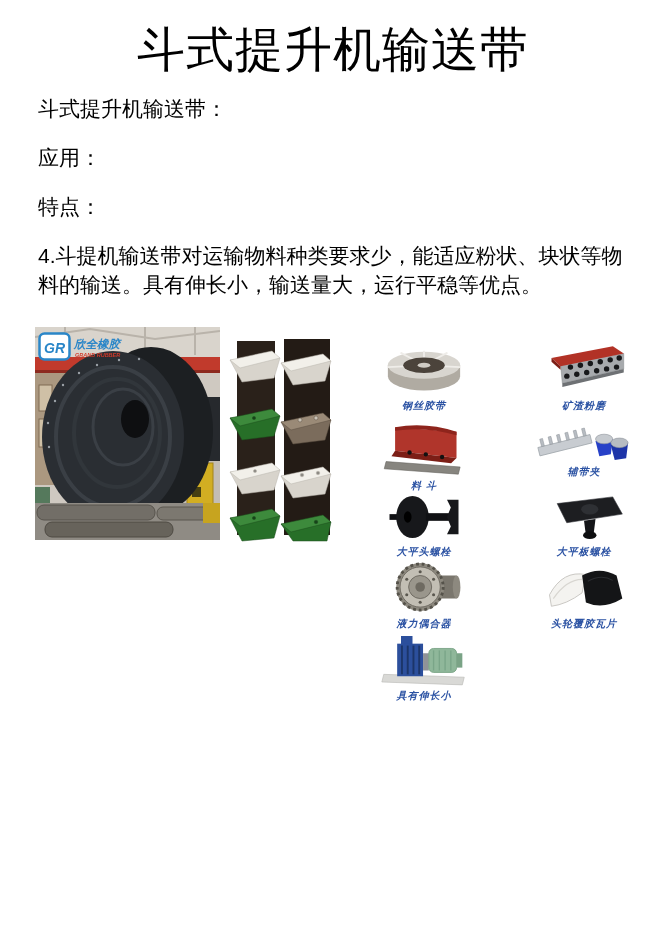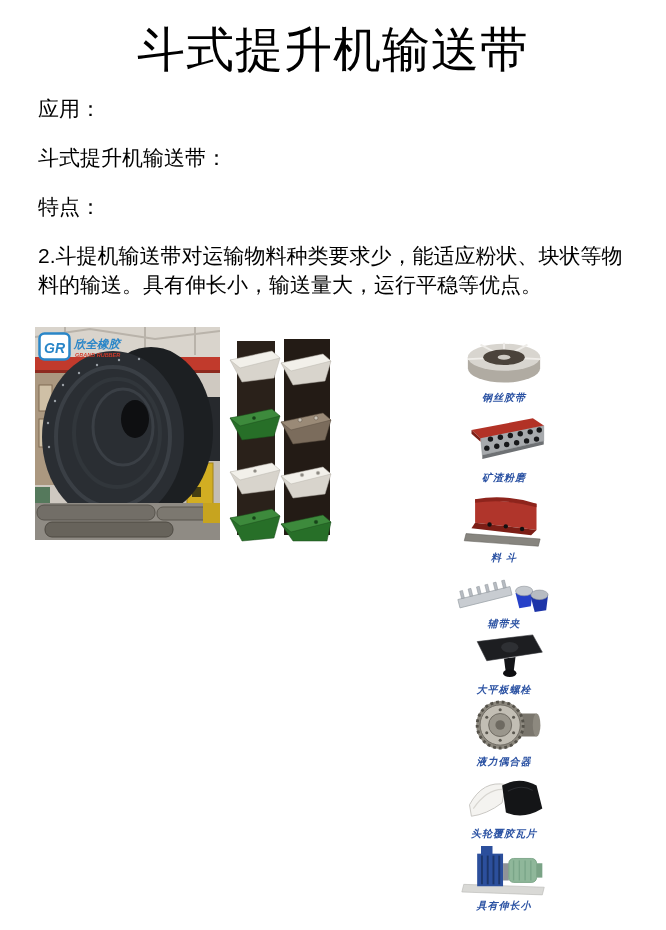--- a/index.html
+++ b/index.html
@@ -15,43 +15,43 @@
   .content{
     width:592px;margin:14px 36px 0 38px;
     font-size:21px;line-height:29px;
     word-break:break-all;line-break:anywhere;
   }
   .content p{margin:0 0 20px;}
   .gallery{position:relative;height:286px;margin-top:26px;font-style:italic;}
   .photo-left{position:absolute;left:35px;top:2px;width:185px;height:213px;}
   .photo-mid{position:absolute;left:224px;top:12px;width:116px;height:205px;}
   .product-grid{
-    position:absolute;left:346px;top:0;width:316px;
-    display:grid;grid-template-columns:repeat(1,1fr);column-gap:4px;
+    position:absolute;left:346px;top:8px;width:316px;
+    display:grid;grid-template-columns:repeat(2,1fr);column-gap:4px;
   }
   .cell{display:flex;flex-direction:column;align-items:center;justify-content:flex-end;}
   .cell.r1{height:80px;}
   .cell.r2{height:66px;}
   .cell.r3{height:72px;}
   .icon-box{flex:1;display:flex;align-items:flex-end;justify-content:center;width:100%;}
   .plabel{
     font-size:10px;font-weight:700;color:#2b52a3;
     margin-top:3px;letter-spacing:1px;white-space:nowrap;
   }
 </style>
 </head>
 <body>
 
 <h1 class="title">斗式提升机输送带</h1>
 
 <div class="content">
+  <p>斗式提升机输送带：</p>
   <p>应用：</p>
-  <p>斗式提升机输送带：</p>
   <p>特点：</p>
-  <p>2.斗提机输送带对运输物料种类要求少，能适应粉状、块状等物料的输送。具有伸长小，输送量大，运行平稳等优点。</p>
+  <p>4.斗提机输送带对运输物料种类要求少，能适应粉状、块状等物料的输送。具有伸长小，输送量大，运行平稳等优点。</p>
 </div>
 
 <div class="gallery">
 
   <svg class="photo-left" viewBox="0 0 185 213" xmlns="http://www.w3.org/2000/svg">
     <rect x="0" y="0" width="185" height="213" fill="#cfc9c1"></rect>
     <rect x="0" y="0" width="185" height="32" fill="#d9d4cc"></rect>
     <path d="M0,10 L55,2 L120,12 L185,4" stroke="#b9b3aa" stroke-width="2" fill="none"></path>
     <path d="M30,0 L30,30 M110,0 L110,30 M160,0 L160,28" stroke="#b9b3aa" stroke-width="2"></path>
     <rect x="0" y="30" width="185" height="13" fill="#c13a2c"></rect>
@@ -225,20 +225,32 @@
             <polygon points="62,26 80,24 78,40 66,42" fill="#2741c8"></polygon>
             <ellipse cx="71" cy="24" rx="9" ry="5" fill="#c6cacf" stroke="#8d9299" stroke-width="0.6"></ellipse>
             <polygon points="78,30 96,28 94,44 82,46" fill="#1d34a8"></polygon>
             <ellipse cx="87" cy="28" rx="9" ry="5" fill="#b7bcc2" stroke="#8d9299" stroke-width="0.6"></ellipse>
           </g>
         </svg>
       </div>
       <div class="plabel">辅带夹</div>
     </div>
 
+    <div class="cell r2">
+      <div class="icon-box">
+        <svg width="92" height="50" viewBox="0 0 96 52">
+          <rect x="12" y="23" width="8" height="6" fill="#101114"></rect>
+          <ellipse cx="36" cy="26" rx="17" ry="22" fill="#17181b"></ellipse>
+          <ellipse cx="31" cy="26" rx="4" ry="6" fill="#000000"></ellipse>
+          <rect x="50" y="22" width="24" height="8" fill="#101114"></rect>
+          <polygon points="72,8 84,8 84,44 72,44 76,36 72,26 76,16" fill="#17181b"></polygon>
+        </svg>
+      </div>
+      <div class="plabel">大平头螺栓</div>
+    </div>
 
     <div class="cell r2">
       <div class="icon-box">
         <svg width="92" height="50" viewBox="0 0 96 52">
           <polygon points="20,12 78,5 88,23 30,32" fill="#1d1e21" stroke="#35373b" stroke-width="0.6"></polygon>
           <ellipse cx="54" cy="18" rx="9" ry="5.5" fill="#2e3034"></ellipse>
           <polygon points="48,30 60,28 58,44 50,45" fill="#141518"></polygon>
           <ellipse cx="54" cy="45" rx="7" ry="4" fill="#0e0f11"></ellipse>
         </svg>
       </div>

